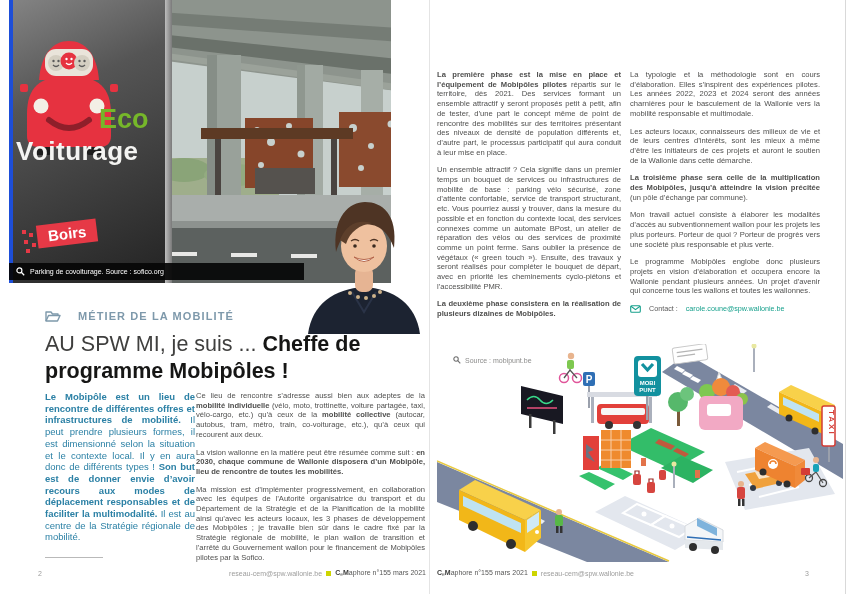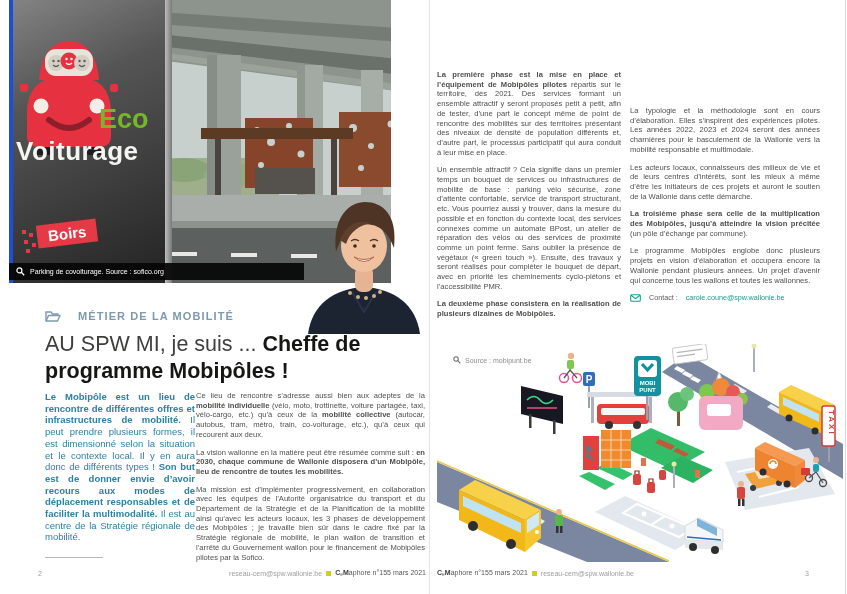--- a/index.html
+++ b/index.html
@@ -37,21 +37,21 @@
   .lead{position:absolute;left:45px;top:391px;width:150px;font-size:9.5px;line-height:11.7px;
         color:var(--accent_blue,#2b80a5);text-align:justify;hyphens:auto;}
   .lead-divider{position:absolute;left:45px;top:557px;width:58px;height:1px;background:#b9b9b9;}
 
   .col{position:absolute;font-size:7.6px;line-height:9.7px;color:var(--body_text,#4f4f4e);
        text-align:justify;hyphens:auto;}
   .col p{margin:0 0 8px 0;}
   .col p:last-child{margin-bottom:0;}
   .col-left{left:196px;top:391px;width:229px;}
   .col-r1{left:437px;top:70px;width:184px;}
-  .col-r2{left:630px;top:70px;width:190px;margin-top:36px;}
+  .col-r2{left:630px;top:70px;width:190px;}
 
   .contact{display:flex;align-items:center;gap:8px;margin-top:6px;font-size:7.2px;color:#5a5a5a;text-align:left;}
   .contact a{color:var(--contact_teal,#16a08c);text-decoration:none;cursor:pointer;}
 
   
   .illustration{position:absolute;left:437px;top:344px;width:406px;height:218px;}
   .illo-caption{position:absolute;left:16px;top:12px;display:flex;align-items:center;gap:4px;
                 font-size:7px;color:#8c8c8b;z-index:2;}
   svg.mobihub{position:absolute;left:0;top:0;}
 
@@ -225,20 +225,21 @@
     <div class="col col-r1">
       <p><b>La première phase est la mise en place et l’équipement de Mobipôles pilotes</b><span> répartis sur le territoire, dès 2021. Des services formant un ensemble attractif y seront proposés petit à petit, afin de tester, d’une part le concept même de point de rencontre des mobilités sur des territoires présentant des niveaux de densité de population différents et, d’autre part, le processus participatif qui aura conduit à leur mise en place.</span></p>
       <p><span>Un ensemble attractif ? Cela signifie dans un premier temps un bouquet de services ou infrastructures de mobilité de base : parking vélo sécurisé, zone d’attente confortable, service de transport structurant, etc. Vous pourriez aussi y trouver, dans la mesure du possible et en fonction du contexte local, des services connexes comme un automate BPost, un atelier de réparation des vélos ou des services de proximité comme un point ferme. Sans oublier la présence de végétaux (« green touch »). Ensuite, des travaux y seront réalisés pour compléter le bouquet de départ, avec en priorité les cheminements cyclo-piétons et l’accessibilité PMR.</span></p>
       <p><b>La deuxième phase consistera en la réalisation de plusieurs dizaines de Mobipôles.</b></p>
     </div>
 
     <div class="col col-r2">
       <p><span>La typologie et la méthodologie sont en cours d’élaboration. Elles s’inspirent des expériences pilotes. Les années 2022, 2023 et 2024 seront des années charnières pour le basculement de la Wallonie vers la mobilité responsable et multimodale.</span></p>
       <p><span>Les acteurs locaux, connaisseurs des milieux de vie et de leurs centres d’intérêts, sont les mieux à même d’être les initiateurs de ces projets et auront le soutien de la Wallonie dans cette démarche.</span></p>
       <p><b>La troisième phase sera celle de la multiplication des Mobipôles, jusqu’à atteindre la vision précitée</b><span> (un pôle d’échange par commune).</span></p>
+      <p><span>Mon travail actuel consiste à élaborer les modalités d’accès au subventionnement wallon pour les projets les plus porteurs. Porteur de quoi ? Porteur de progrès vers une société plus responsable et plus verte.</span></p>
       <p><span>Le programme Mobipôles englobe donc plusieurs projets en vision d’élaboration et occupera encore la Wallonie pendant plusieurs années. Un projet d’avenir qui concerne tous les wallons et toutes les wallonnes.</span></p>
       <div class="contact">
         <svg width="11" height="8" viewBox="0 0 11 8">
           <rect x="0.7" y="0.7" width="9.6" height="6.6" rx="1" stroke="#16a08c" stroke-width="1.1" fill="none"></rect>
           <path d="M1,1.2 L5.5,4.6 L10,1.2" stroke="#16a08c" stroke-width="1.1" fill="none"></path>
         </svg>
         <span>Contact : </span>
           <a>carole.coune@spw.wallonie.be</a>
       </div>
     </div>

